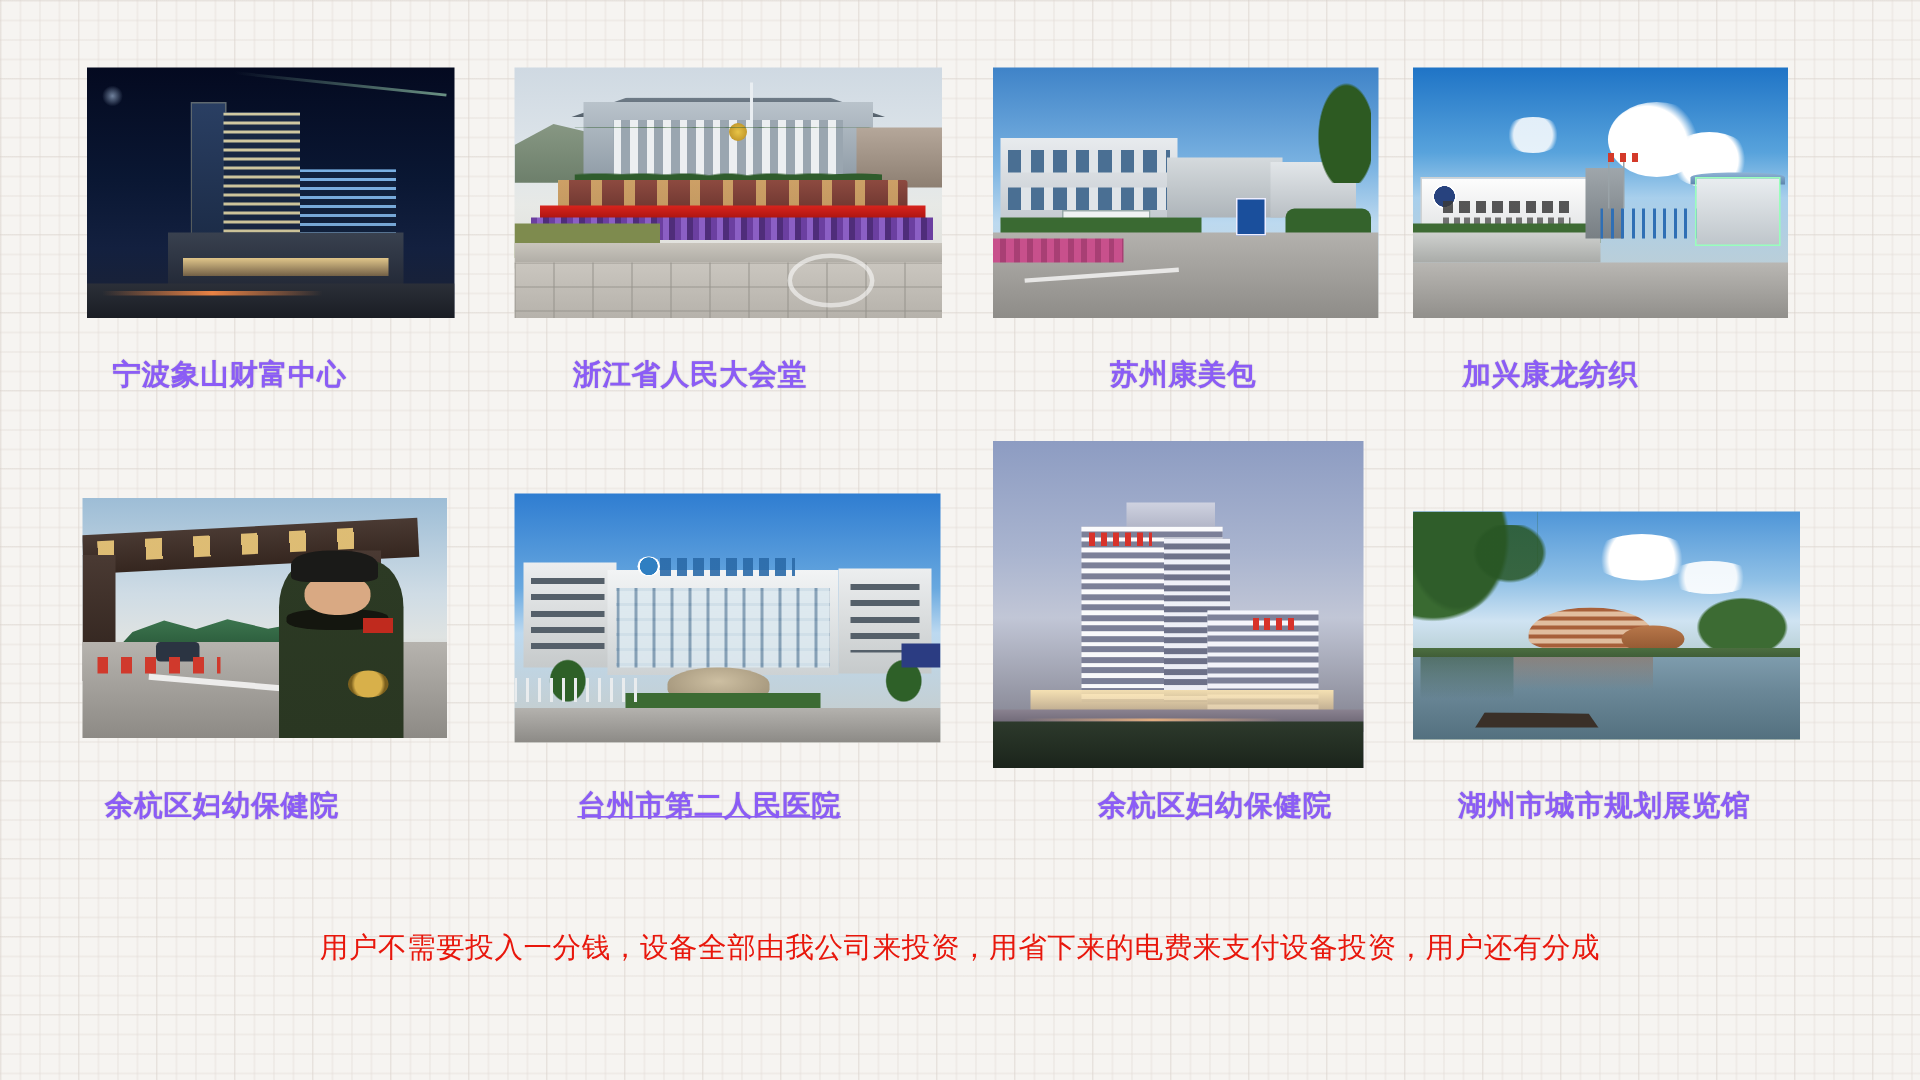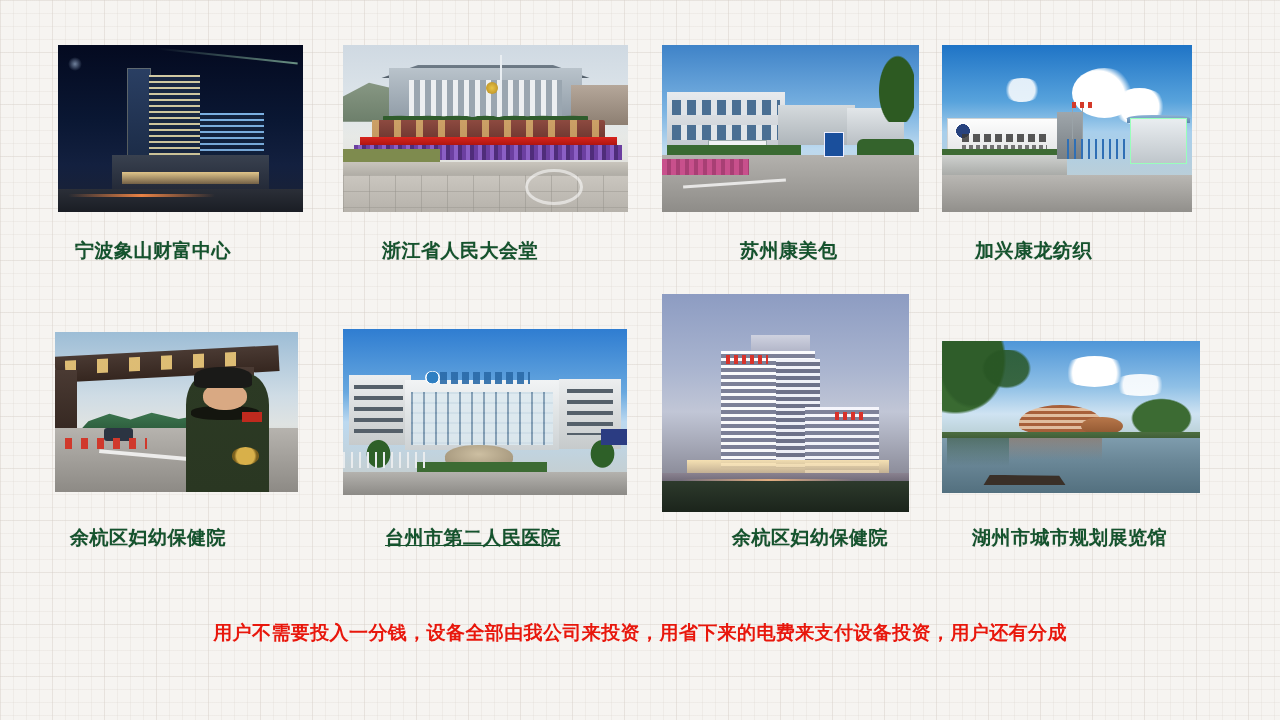--- a/index.html
+++ b/index.html
@@ -25,40 +25,40 @@
   #stage{position:absolute;inset:0;z-index:1;}
 
   .photo{
     position:absolute;
     overflow:hidden;
     background:#cfcfcf;
   }
 
   .caption{
     position:absolute;
-    color:#14532d;
+    color:#8b5cf6;
     font-weight:bold;
     font-size:19px;
     line-height:22px;
     letter-spacing:0.5px;
     white-space:nowrap;
     text-shadow:0 0 1px rgba(0,0,0,0.25);
   }
 
   #tagline{
     position:absolute;
     left:0;right:0;
     top:620px;
     text-align:center;
     color:#e8170c;
     font-size:19px;
     line-height:26px;
     letter-spacing:0.4px;
     white-space:nowrap;
-    font-weight:bold;
+    font-weight:normal;
   }
 
   
   #p1{background:linear-gradient(180deg,#040a20 0%,#0a1733 45%,#13203f 72%,#1c2233 100%);}
   #p1 .towerA{position:absolute;left:28%;top:14%;width:10%;height:76%;
      background:linear-gradient(180deg,#2a3f63,#16243c);
      box-shadow:inset 0 0 0 1px rgba(255,230,150,.25);}
   #p1 .towerB{position:absolute;left:37%;top:18%;width:21%;height:72%;
      background:
        repeating-linear-gradient(180deg,rgba(255,236,170,.75) 0 2px,rgba(20,34,60,.9) 2px 6px),

